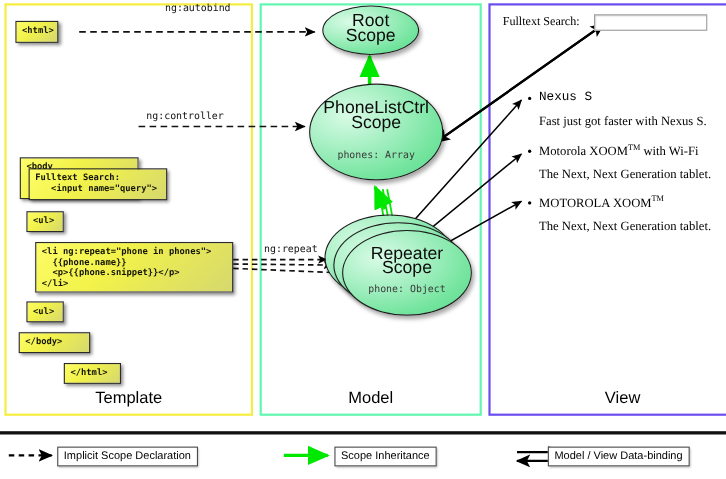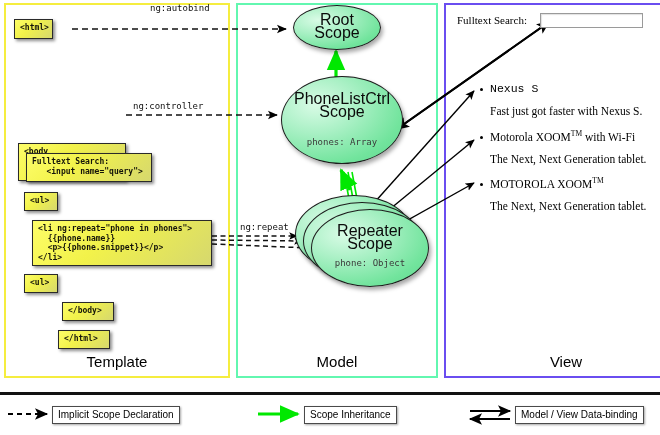--- a/index.html
+++ b/index.html
@@ -157,21 +157,21 @@
 
   <div class="codebox" style="left:24px;top:192px;width:34px;height:19px;">&lt;ul&gt;</div>
 
   <div class="codebox" style="left:32px;top:220px;width:180px;height:46px;">&lt;li ng:repeat="phone in phones"&gt;
   {{phone.name}}
   &lt;p&gt;{{phone.snippet}}&lt;/p&gt;
 &lt;/li&gt;</div>
 
   <div class="codebox" style="left:24px;top:274px;width:34px;height:19px;">&lt;ul&gt;</div>
 
-  <div class="codebox" style="left:17px;top:302px;width:52px;height:19px;margin-left:45px;">&lt;/body&gt;</div>
+  <div class="codebox" style="left:17px;top:302px;width:65px;height:19px;">&lt;/body&gt;</div>
 
   <div class="codebox" style="left:10px;top:330px;width:52px;height:19px;margin-left:48px;">&lt;/html&gt;</div>
 
   <div class="edgelabel" style="left:150px;top:3px;">ng:autobind</div>
   <div class="edgelabel" style="left:133px;top:101px;">ng:controller</div>
   <div class="edgelabel" style="left:240px;top:222px;">ng:repeat</div>
 
   <div class="ellipse" style="left:293px;top:5px;width:88px;height:45px;">
     <div class="ell-text" style="top:8px;">Root</div>
     <div class="ell-text" style="top:21px;">Scope</div>
@@ -221,15 +221,15 @@
       </marker>
     </defs>
     <line x1="8" y1="414" x2="47" y2="414" stroke="#000" stroke-width="2" stroke-dasharray="5,4" marker-end="url(#lg-black)"></line>
     <line x1="258" y1="414" x2="298" y2="414" stroke="#00e800" stroke-width="3" marker-end="url(#lg-green)"></line>
     <line x1="470" y1="411" x2="510" y2="411" stroke="#000" stroke-width="2" marker-end="url(#lg-black)"></line>
     <line x1="510" y1="419" x2="470" y2="419" stroke="#000" stroke-width="2" marker-end="url(#lg-black)"></line>
   </svg>
 
   <div class="legend-box" style="left:52px;top:406px;">Implicit Scope Declaration</div>
   <div class="legend-box" style="left:304px;top:406px;">Scope Inheritance</div>
-  <div class="legend-box" style="left:515px;top:406px;">Model / View Data-binding</div>
+  <div class="legend-box" style="left:498px;top:406px;">Model / View Data-binding</div>
 
 </div>
 
 </body></html>

